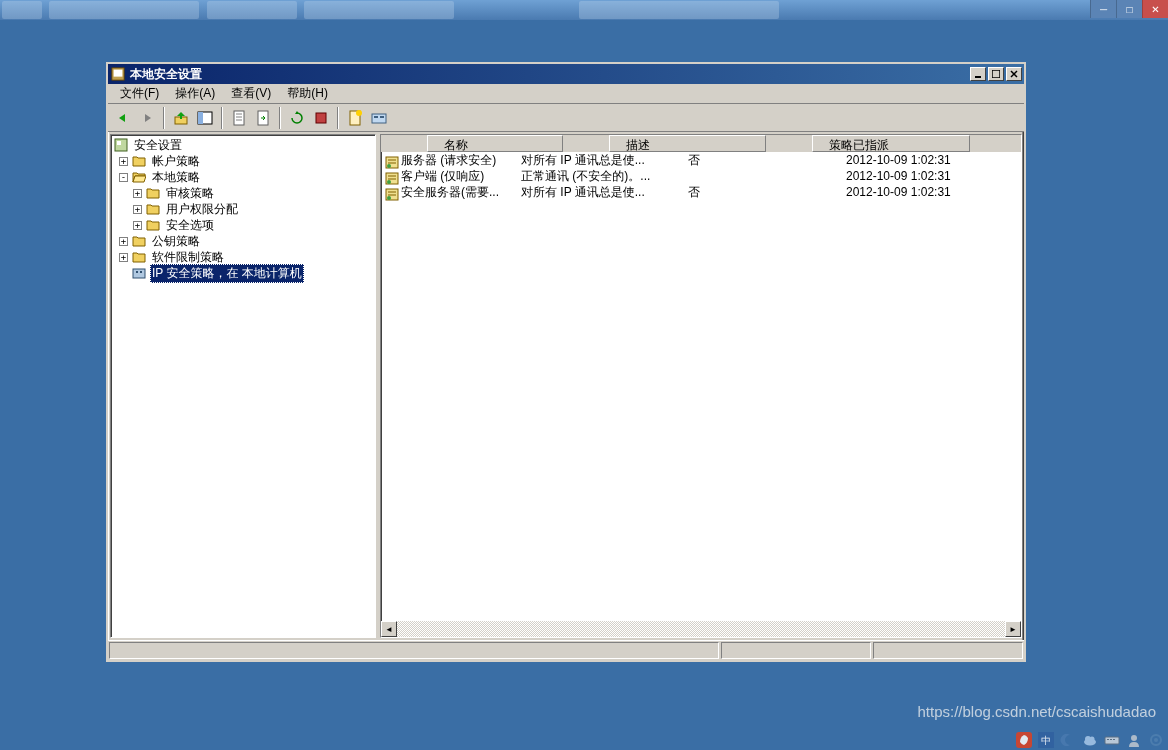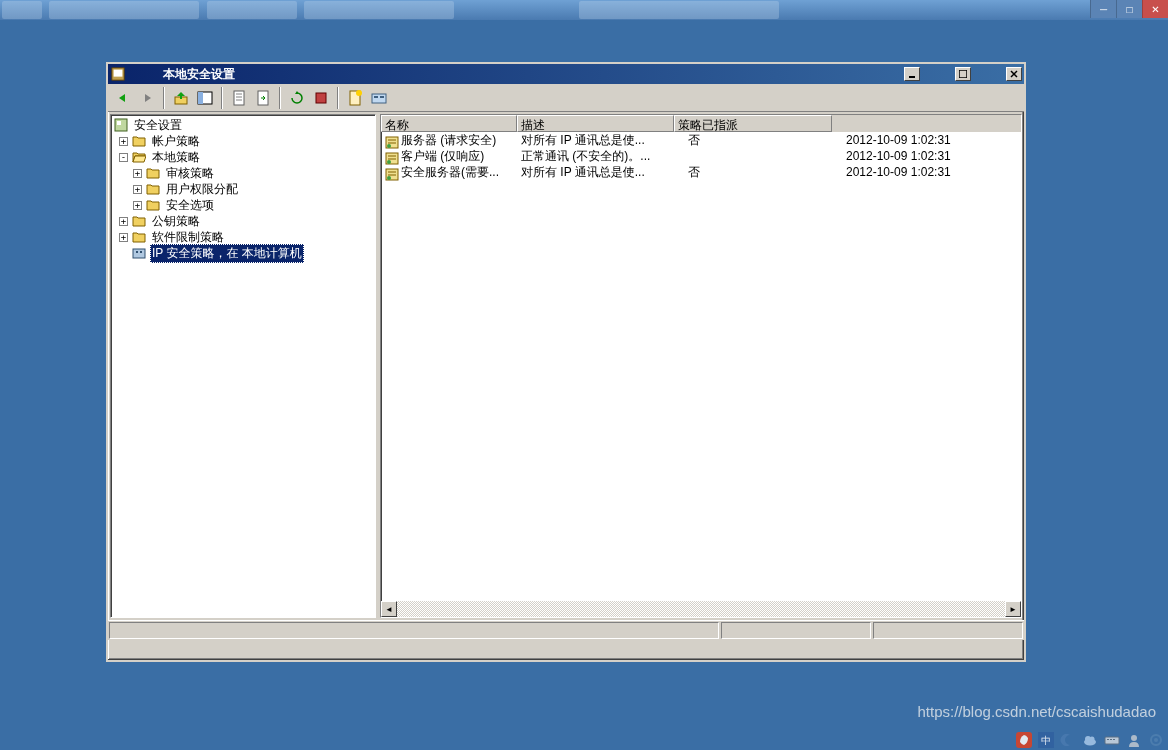--- a/index.html
+++ b/index.html
@@ -57,21 +57,20 @@
   }
   .titlebar {
     height: 20px;
     background: linear-gradient(to right, #0a246a, #3a6ea5);
     color: #fff;
     display: flex;
     align-items: center;
     padding: 0 2px;
     font-weight: bold;
     font-size: 12px;
-    gap: 33px;
   }
   .titlebar .title-icon {
     width: 16px; height: 16px; margin-right: 4px;
     display: inline-flex; align-items: center; justify-content: center;
   }
   .titlebar .title-text { flex: 1; }
   .titlebar .wctrl {
     width: 16px; height: 14px; margin-left: 2px;
     background: #d4d0c8;
     border: 1px solid #fff;
@@ -171,24 +170,25 @@
   }
   .list-header {
     display: flex;
     background: #d4d0c8;
     height: 17px;
     flex-shrink: 0;
   }
   .list-header .col {
     border: 1px solid;
     border-color: #fff #808080 #808080 #fff;
-    padding: 1px 3px;
+    padding: 1px 16px;
     font-size: 12px;
     overflow: hidden;
     white-space: nowrap;
+    margin-left: 46px;
   }
   .list-body {
     flex: 1;
     overflow: auto;
   }
   .list-row {
     display: flex;
     height: 16px;
     align-items: center;
   }
@@ -286,20 +286,26 @@
         </svg>
       </span>
     <span class="wctrl">
         <svg width="8" height="8">
           <line x1="1" y1="1" x2="7" y2="7" stroke="#000" stroke-width="1.5"></line>
           <line x1="7" y1="1" x2="1" y2="7" stroke="#000" stroke-width="1.5"></line>
         </svg>
       </span>
   </div>
 
+  <div class="menubar">
+    <span class="menu-item">文件(F)</span>
+    <span class="menu-item">操作(A)</span>
+    <span class="menu-item">查看(V)</span>
+    <span class="menu-item">帮助(H)</span>
+  </div>
 
   <div class="toolbar">
     <span class="tbtn">
         <svg width="16" height="12">
           <path d="M10 2 L4 6 L10 10 Z" fill="#10a010"></path>
         </svg>
       </span>
     <span class="tbtn">
         <svg width="16" height="12">
           <path d="M6 2 L12 6 L6 10 Z" fill="#808080"></path>

